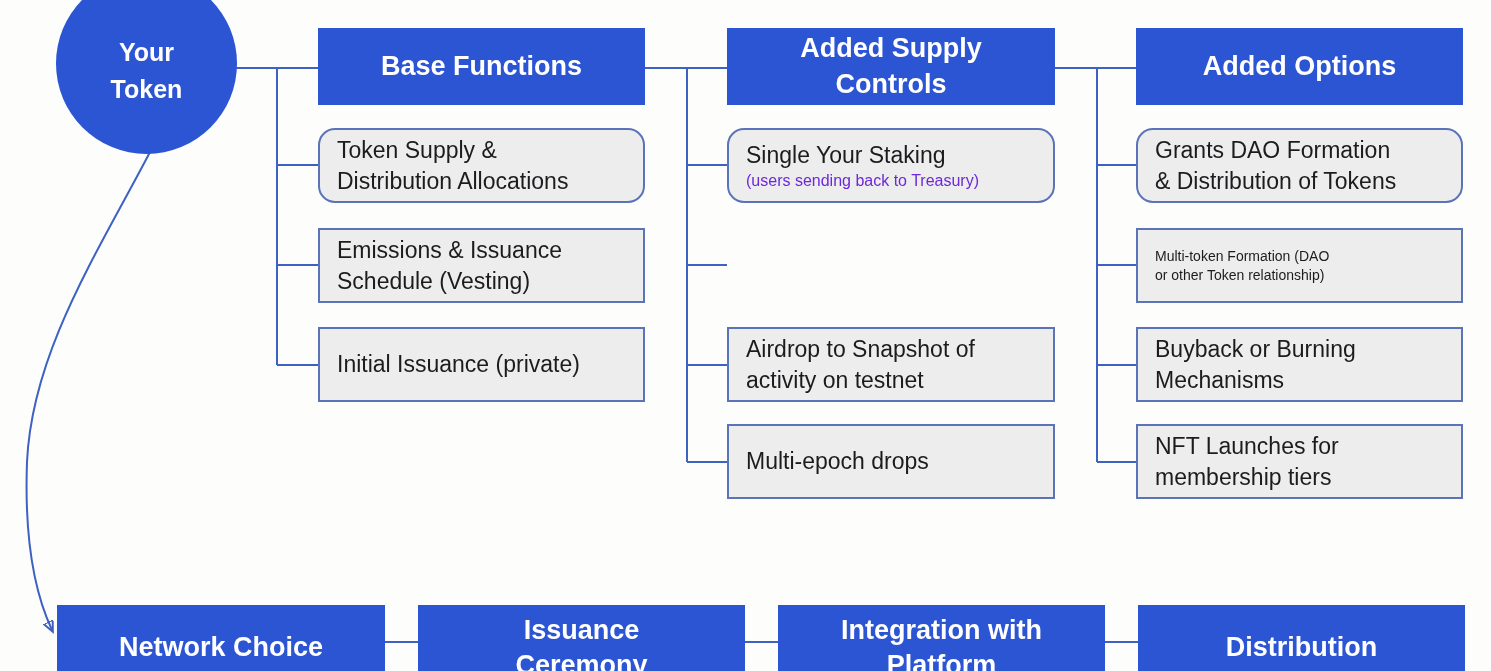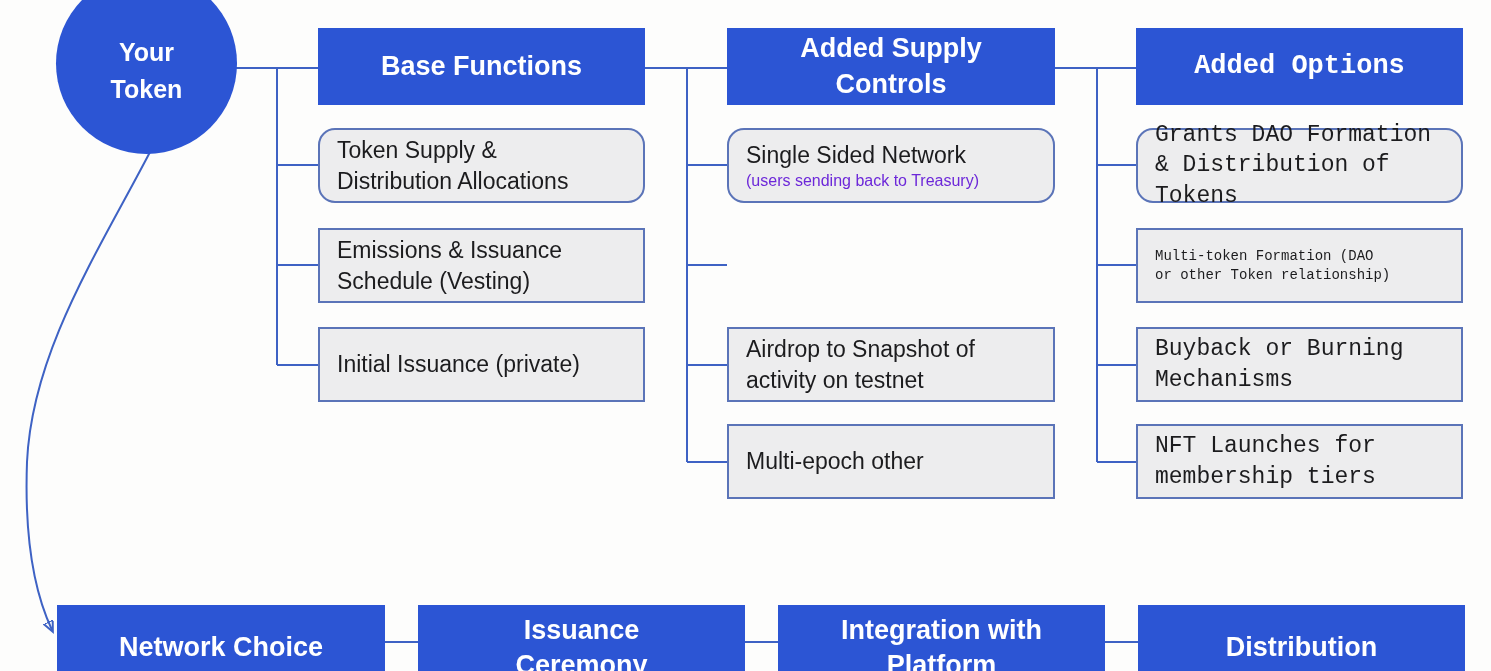--- a/index.html
+++ b/index.html
@@ -31,21 +31,21 @@
 
   .item-box{height:75px;background:var(--box-fill);border:2px solid var(--box-border);
     display:flex;flex-direction:column;justify-content:center;align-items:flex-start;
     padding-left:17px;padding-right:8px;color:var(--ink);font-size:23px;line-height:1.32;
     white-space:pre-line;}
   .item-box .note{font-size:16px;line-height:1.25;color:#6d28d9;}
   .item-box.small-text{font-size:14px;}
 
   .col-1{left:318px;width:327px;}
   .col-2{left:727px;width:328px;}
-  .col-3{left:1136px;width:327px;font-family:Liberation Mono, monospace;}
+  .col-3{left:1136px;width:327px;}
   .row-1{top:128px;border-radius:17px;}
   .row-2{top:228px;}
   .row-3{top:327px;}
   .row-4{top:424px;}
 
   .bottom-box{top:605px;height:85px;background:var(--blue);color:var(--white);
     font-weight:bold;font-size:27px;line-height:1.28;display:flex;align-items:center;
     justify-content:center;text-align:center;white-space:pre-line;}
   .b-1{left:57px;width:328px;}
   .b-2{left:418px;width:327px;}
@@ -101,26 +101,26 @@
 Controls</div>
   <div class="node col-header col-3">Added Options</div>
 
   <div class="node item-box col-1 row-1">Token Supply &amp;
 Distribution Allocations</div>
   <div class="node item-box col-1 row-2">Emissions &amp; Issuance
 Schedule (Vesting)</div>
   <div class="node item-box col-1 row-3">Initial Issuance (private)</div>
 
   <div class="node item-box col-2 row-1">
-    <span>Single Sided Network</span>
+    <span>Single Your Staking</span>
     <span class="note">(users sending back to Treasury)</span>
   </div>
   <div class="node item-box col-2 row-3">Airdrop to Snapshot of
 activity on testnet</div>
-  <div class="node item-box col-2 row-4">Multi-epoch other</div>
+  <div class="node item-box col-2 row-4">Multi-epoch drops</div>
 
   <div class="node item-box col-3 row-1">Grants DAO Formation
 &amp; Distribution of Tokens</div>
   <div class="node item-box col-3 row-2 small-text">Multi-token Formation (DAO
 or other Token relationship)</div>
   <div class="node item-box col-3 row-3">Buyback or Burning
 Mechanisms</div>
   <div class="node item-box col-3 row-4">NFT Launches for
 membership tiers</div>
 

